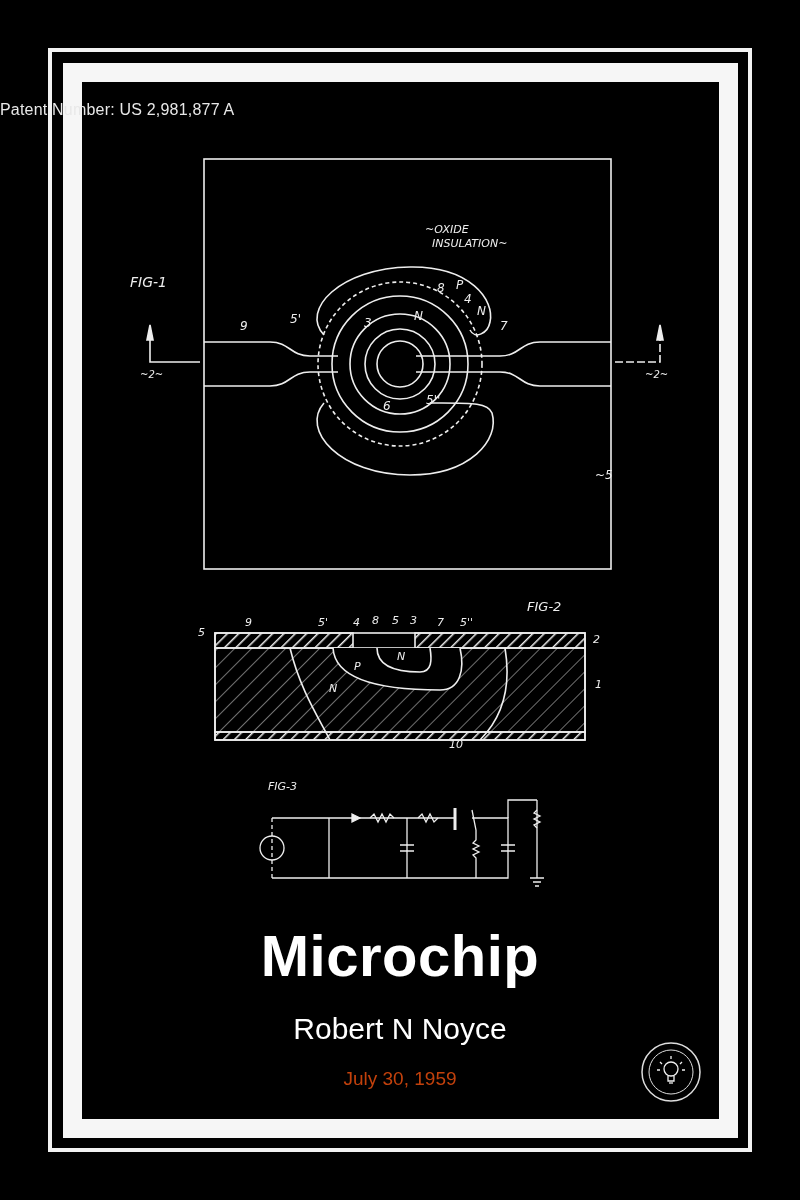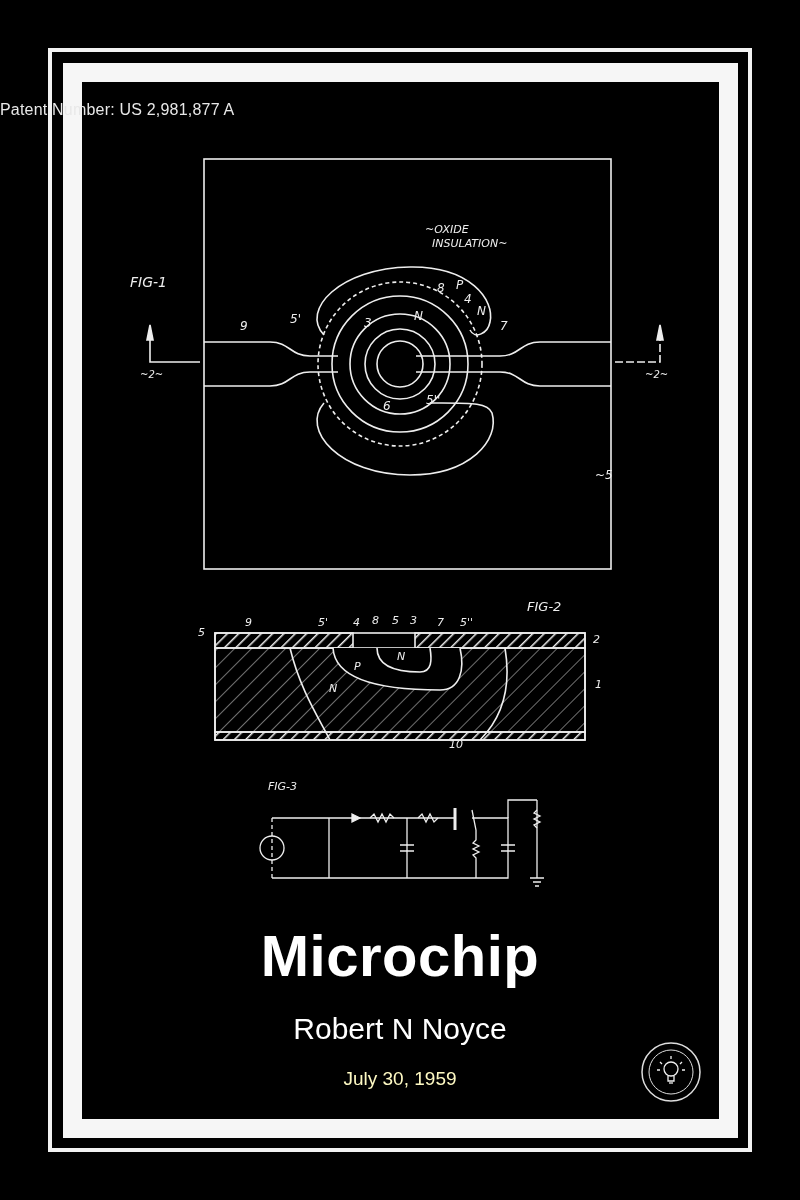--- a/index.html
+++ b/index.html
@@ -4,21 +4,21 @@
   <style>
     html, body { margin: 0; padding: 0; background: #000; }
     body { width: 800px; height: 1200px; position: relative; overflow: hidden; font-family: "Liberation Sans", sans-serif; color: #fff; }
     .frame-outer { position: absolute; left: 48px; top: 48px; width: 696px; height: 1096px; border: 4px solid #f2f2f2; }
     .frame-inner { position: absolute; left: 63px; top: 63px; width: 637px; height: 1037px; border: 19px solid #f6f6f6; }
     .poster { position: absolute; left: 82px; top: 82px; width: 636px; height: 1036px; background: #000; }
     .patent-number { position: absolute; left: 0; width: 800px; top: 101px; text-align: left; font-size: 16px; color: #e8e8e8; letter-spacing: 0.2px; }
     svg { position: absolute; left: 0; top: 0; }
     .title { position: absolute; left: 0; width: 800px; top: 922px; text-align: center; font-size: 58px; font-weight: bold; color: #fff; letter-spacing: 0.5px; }
     .inventor { position: absolute; left: 0; width: 800px; top: 1012px; text-align: center; font-size: 30px; color: #fff; }
-    .date { position: absolute; left: 0; width: 800px; top: 1068px; text-align: center; font-size: 19px; color: #fef9c3; }
+    .date { position: absolute; left: 0; width: 800px; top: 1068px; text-align: center; font-size: 19px; color: #c2410c; }
     .hand { font-family: "DejaVu Sans", sans-serif; font-style: italic; fill: #eee; }
   </style>
 </head>
 <body>
 
 <div class="frame-outer"></div>
 <div class="frame-inner"></div>
 <div class="poster"></div>
 
 <div class="patent-number">Patent Number: US 2,981,877 A</div>

